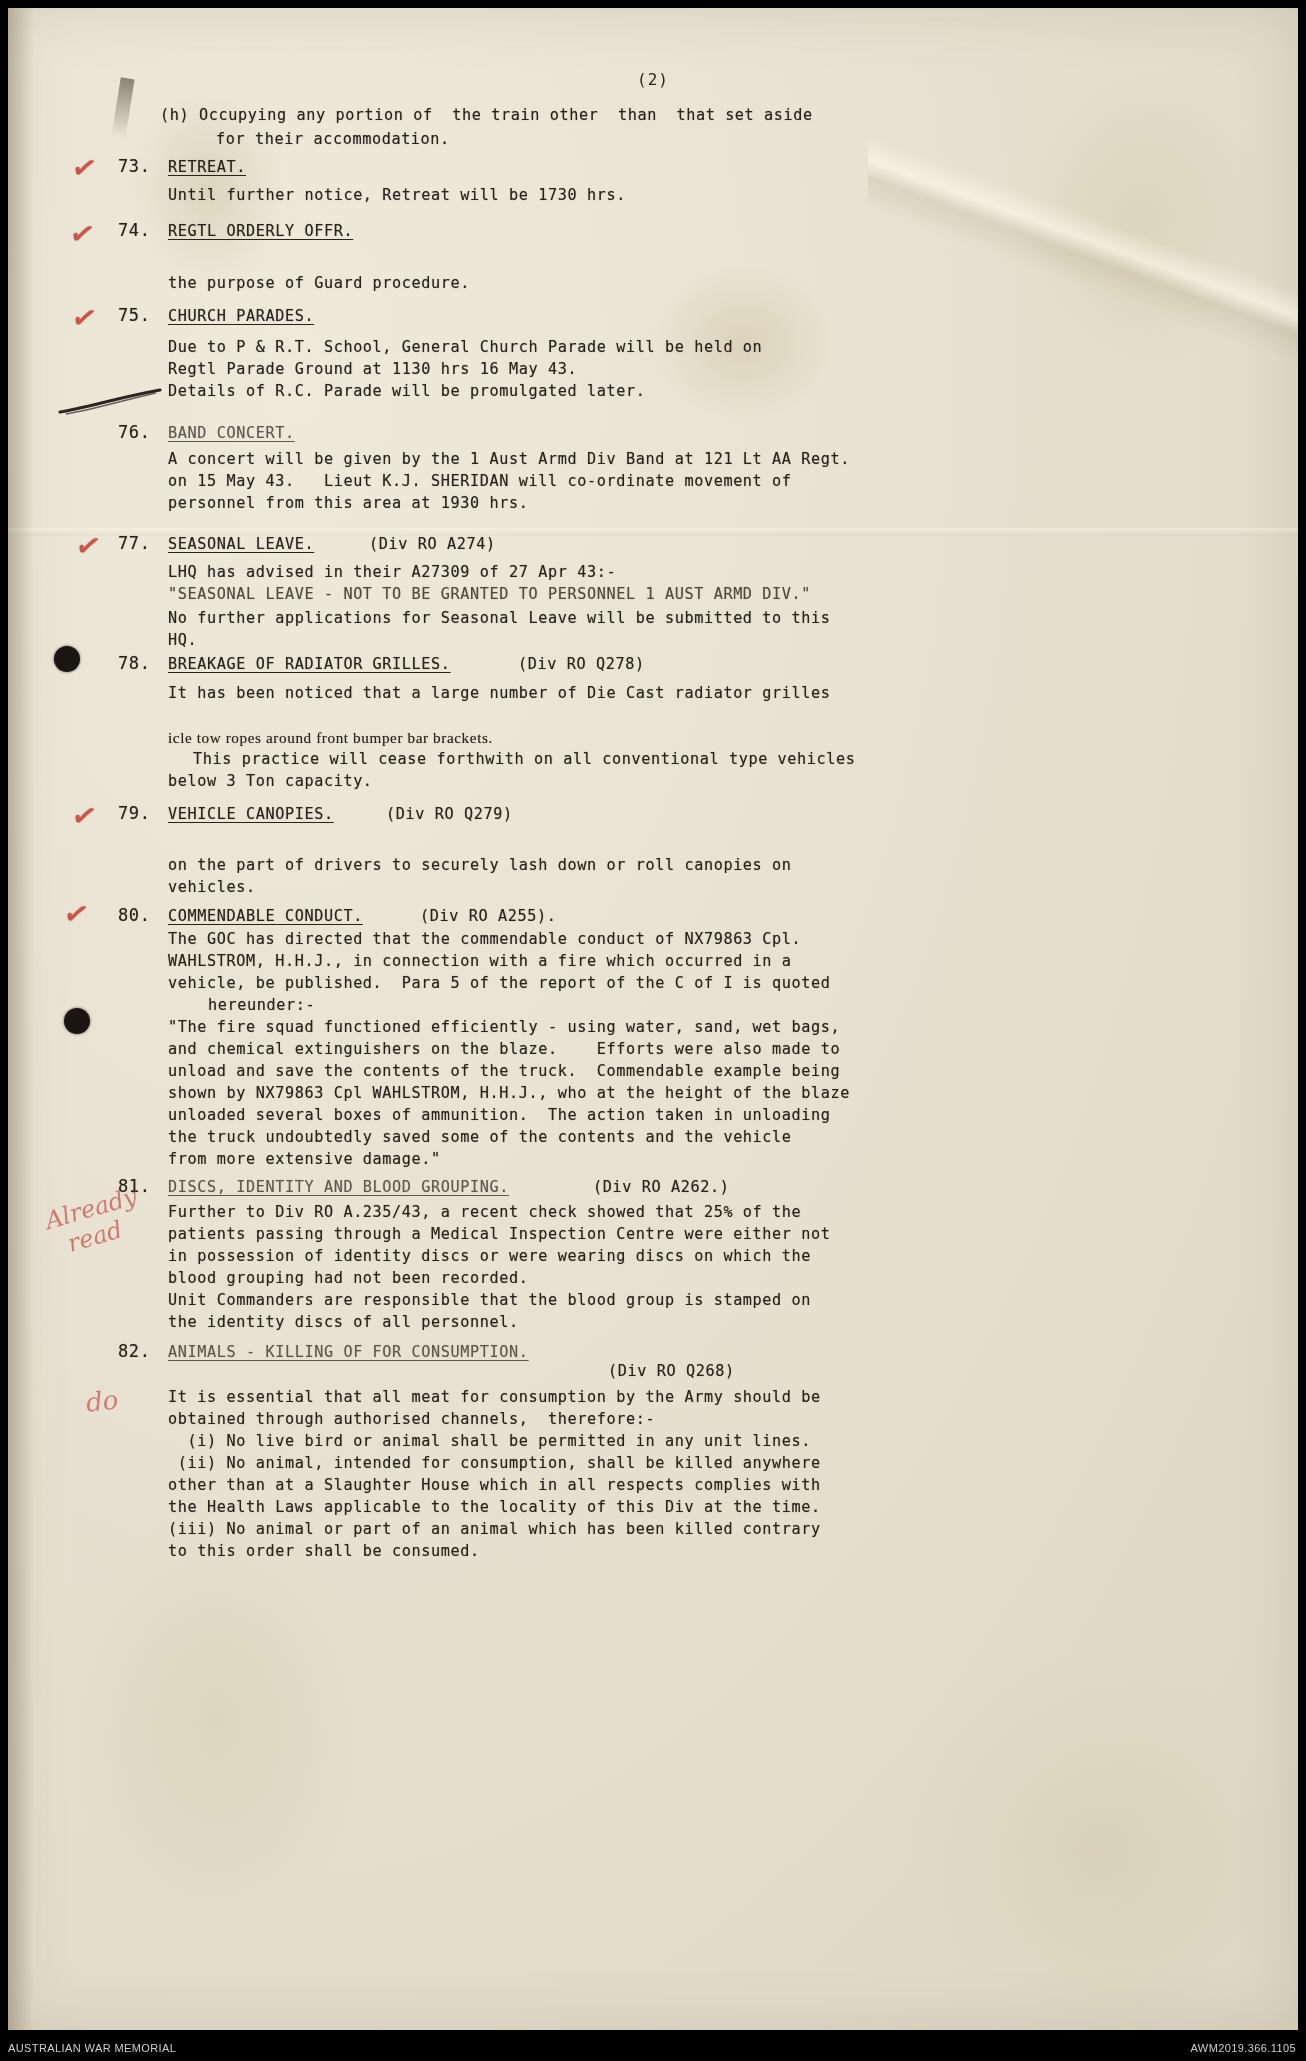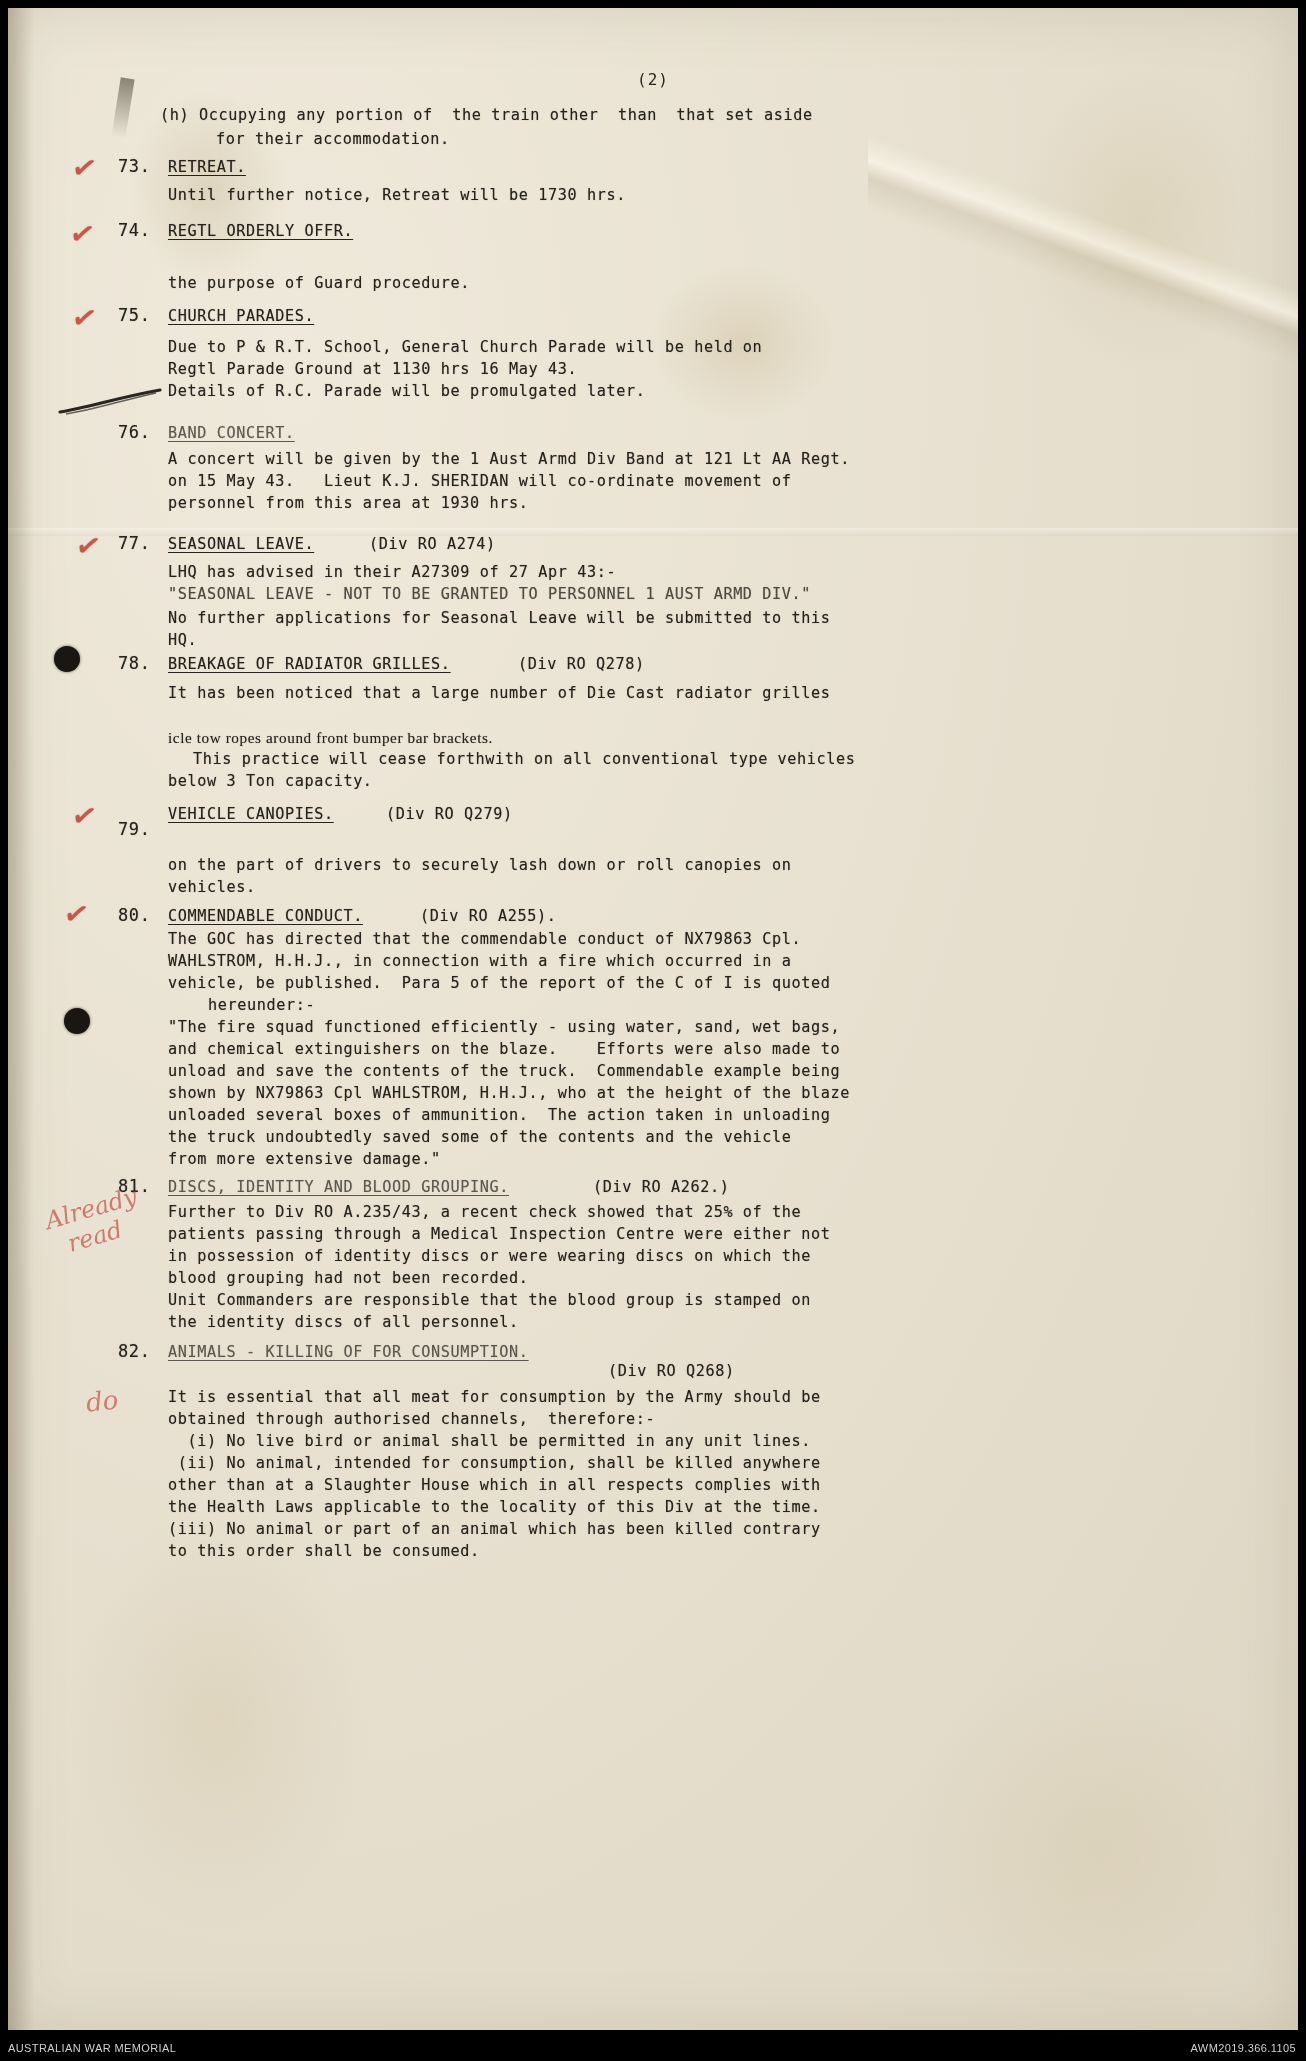--- a/index.html
+++ b/index.html
@@ -215,21 +215,21 @@
   <div class="typed" style="left:160px; top:621px;">HQ.</div>
 
   <div class="num" style="left:110px; top:645px;">78.</div>
   <div class="typed hdg" style="left:160px; top:645px;">BREAKAGE OF RADIATOR GRILLES.</div>
   <div class="typed" style="left:510px; top:645px;">(Div RO Q278)</div>
   <div class="typed" style="left:160px; top:674px;">It has been noticed that a large number of Die Cast radiator grilles</div>
   <div class="typed" style="left:160px; top:718px;font-family:Liberation Serif, serif;">icle tow ropes around front bumper bar brackets.</div>
   <div class="typed" style="left:160px; top:740px;margin-left:25px;">This practice will cease forthwith on all conventional type vehicles</div>
   <div class="typed" style="left:160px; top:762px;">below 3 Ton capacity.</div>
 
-  <div class="num" style="left:110px; top:795px;margin-top:16px;">79.</div>
+  <div class="num" style="left:110px; top:795px;">79.</div>
   <div class="typed hdg" style="left:160px; top:795px;">VEHICLE CANOPIES.</div>
   <div class="typed" style="left:378px; top:795px;">(Div RO Q279)</div>
   <div class="typed" style="left:160px; top:846px;">on the part of drivers to securely lash down or roll canopies on</div>
   <div class="typed" style="left:160px; top:868px;">vehicles.</div>
 
   <div class="num" style="left:110px; top:897px;">80.</div>
   <div class="typed hdg" style="left:160px; top:897px;">COMMENDABLE CONDUCT.</div>
   <div class="typed" style="left:412px; top:897px;">(Div RO A255).</div>
   <div class="typed" style="left:160px; top:920px;">The GOC has directed that the commendable conduct of NX79863 Cpl.</div>
   <div class="typed" style="left:160px; top:942px;">WAHLSTROM, H.H.J., in connection with a fire which occurred in a</div>

